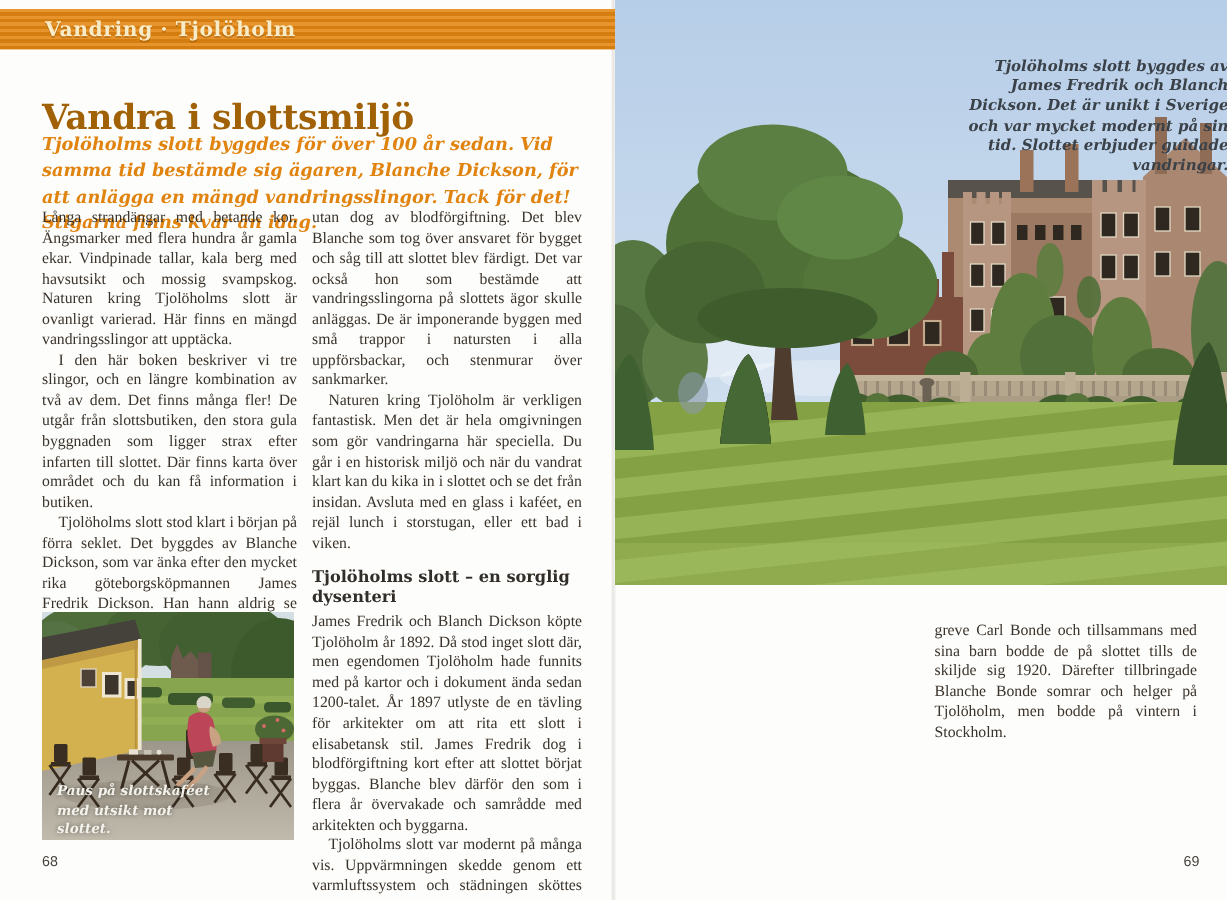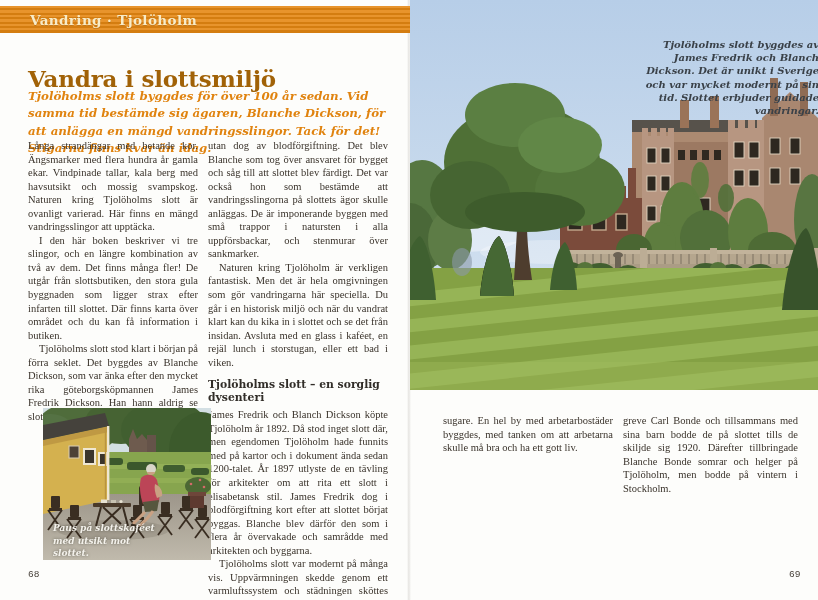--- a/index.html
+++ b/index.html
@@ -35,27 +35,27 @@
   .body-col p.indent{text-indent:11px;font-family:Liberation Serif, serif;}
   #col1{left:28px;top:139px;width:170px;}
   #col2{left:208px;top:139px;width:180px;}
   #col3{left:443px;top:414px;width:170px;}
   #col4{left:623px;top:414px;width:175px;}
   .subheading{
     font-family:"DejaVu Serif",serif;font-weight:bold;font-size:10.8px;
     color:#312d28;margin:9px 0 4px 0;text-align:left;line-height:13px;
   }
   .pagenum{
-    position:absolute;font-size:9.5px;color:#47413a;font-family:Liberation Mono, monospace;
+    position:absolute;font-size:9.5px;color:#47413a;font-family:Liberation Sans, sans-serif;
   }
   #pn68{left:28px;top:569px;}
   #pn69{left:789px;top:569px;}
   
   .photo{position:absolute;overflow:hidden;}
-  #cafe-photo{left:28px;top:408px;width:192px;height:152px;margin-left:15px;}
+  #cafe-photo{left:28px;top:408px;width:192px;height:152px;}
   #castle-photo{left:410px;top:0;width:432px;height:390px;}
   .photo svg{display:block;}
   .cafe-caption{
     position:absolute;left:10px;top:114px;width:115px;
     font-family:"DejaVu Serif",serif;font-weight:bold;font-style:italic;
     font-size:9px;line-height:12.5px;color:#f4f2ec;
     text-shadow:0 0 3px rgba(40,40,30,.55);
   }
   .castle-caption{
     position:absolute;right:23px;top:38px;width:180px;text-align:right;
@@ -383,21 +383,20 @@
         <ellipse cx="170" cy="190" rx="45" ry="36" fill="#54763b"></ellipse>
         <ellipse cx="105" cy="115" rx="50" ry="32" fill="#5b7f42"></ellipse>
         <ellipse cx="150" cy="145" rx="42" ry="28" fill="#618747"></ellipse>
         <ellipse cx="115" cy="212" rx="60" ry="20" fill="#3e5c2c"></ellipse>
       </g>
     </svg>
     <div class="castle-caption">Tjolöholms slott byggdes av James Fredrik och Blanch Dickson. Det är unikt i Sverige och var mycket modernt på sin tid. Slottet erbjuder guidade vandringar.</div>
   </div>
 
   <div class="body-col" id="col3">
-      <p>sugare. En hel by med arbetarbostäder byggdes, med tanken om att arbetarna skulle må bra och ha ett gott liv.</p>
     </div>
   <div class="body-col" id="col4">
       <p>greve Carl Bonde och tillsammans med sina barn bodde de på slottet tills de skiljde sig 1920. Därefter tillbringade Blanche Bonde somrar och helger på Tjolöholm, men bodde på vintern i Stockholm.</p>
     </div>
 
   <div class="pagenum" id="pn69">69</div>
 
 </div>
 
 </body></html>

